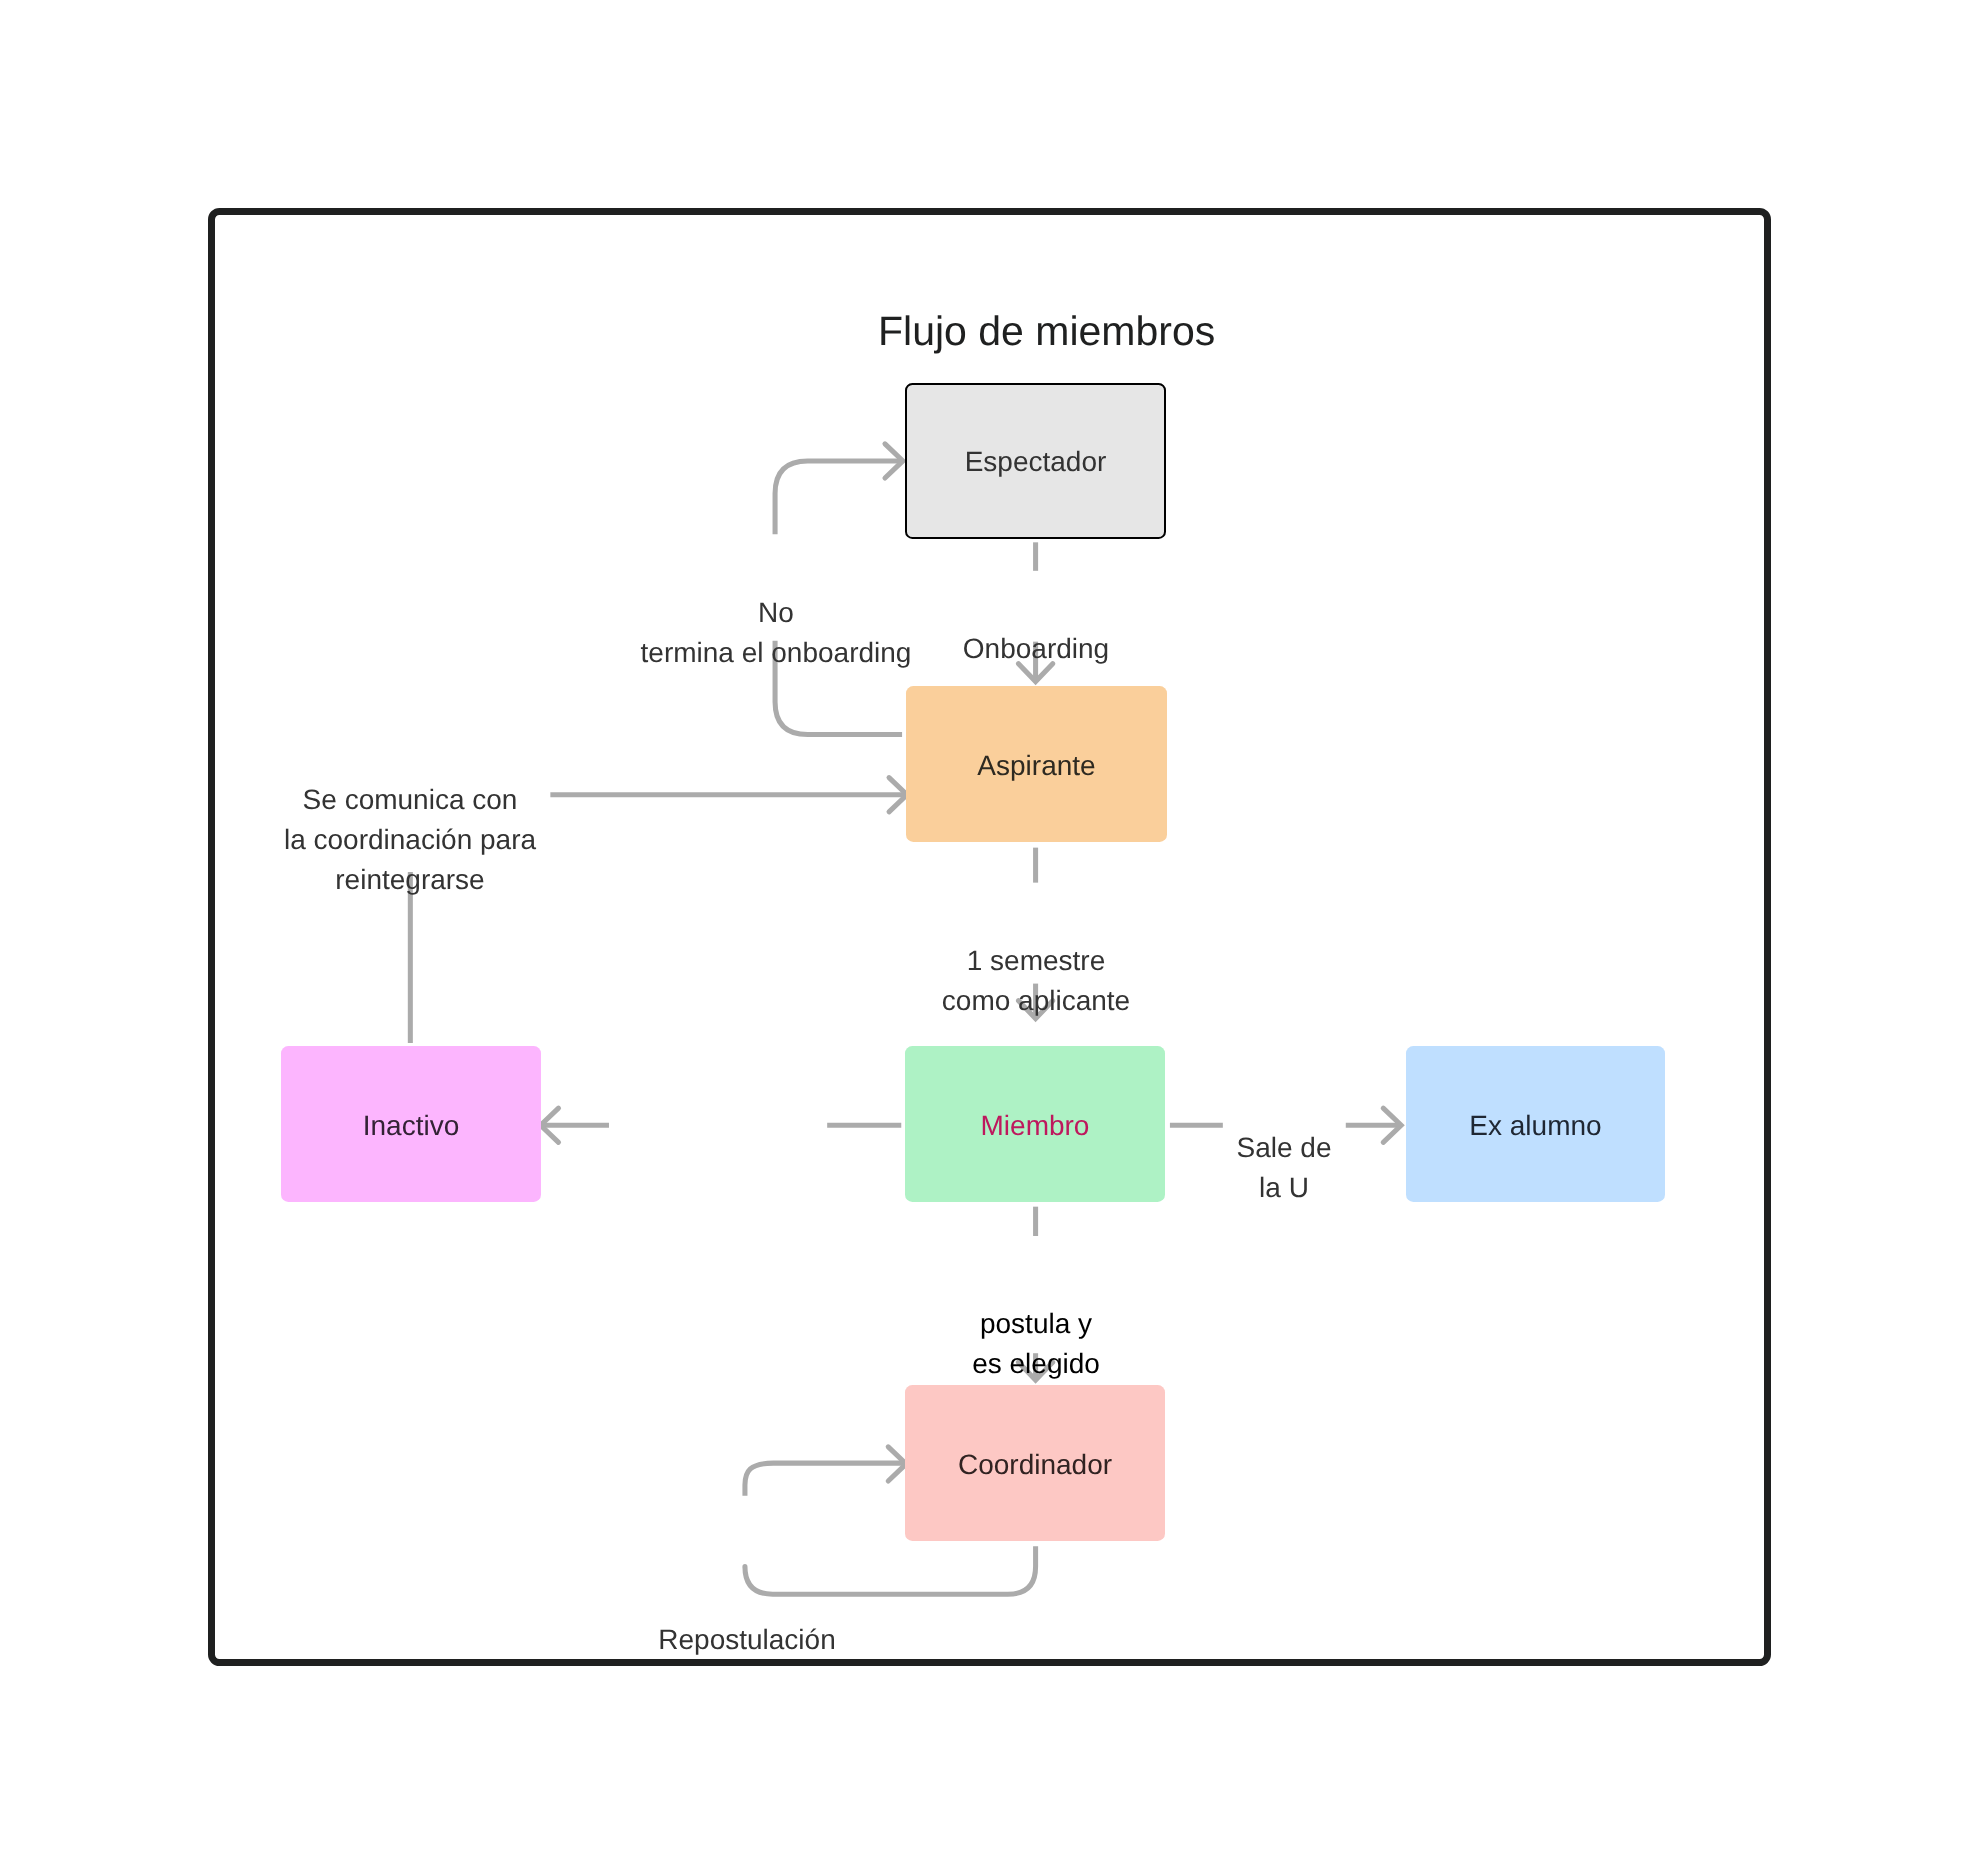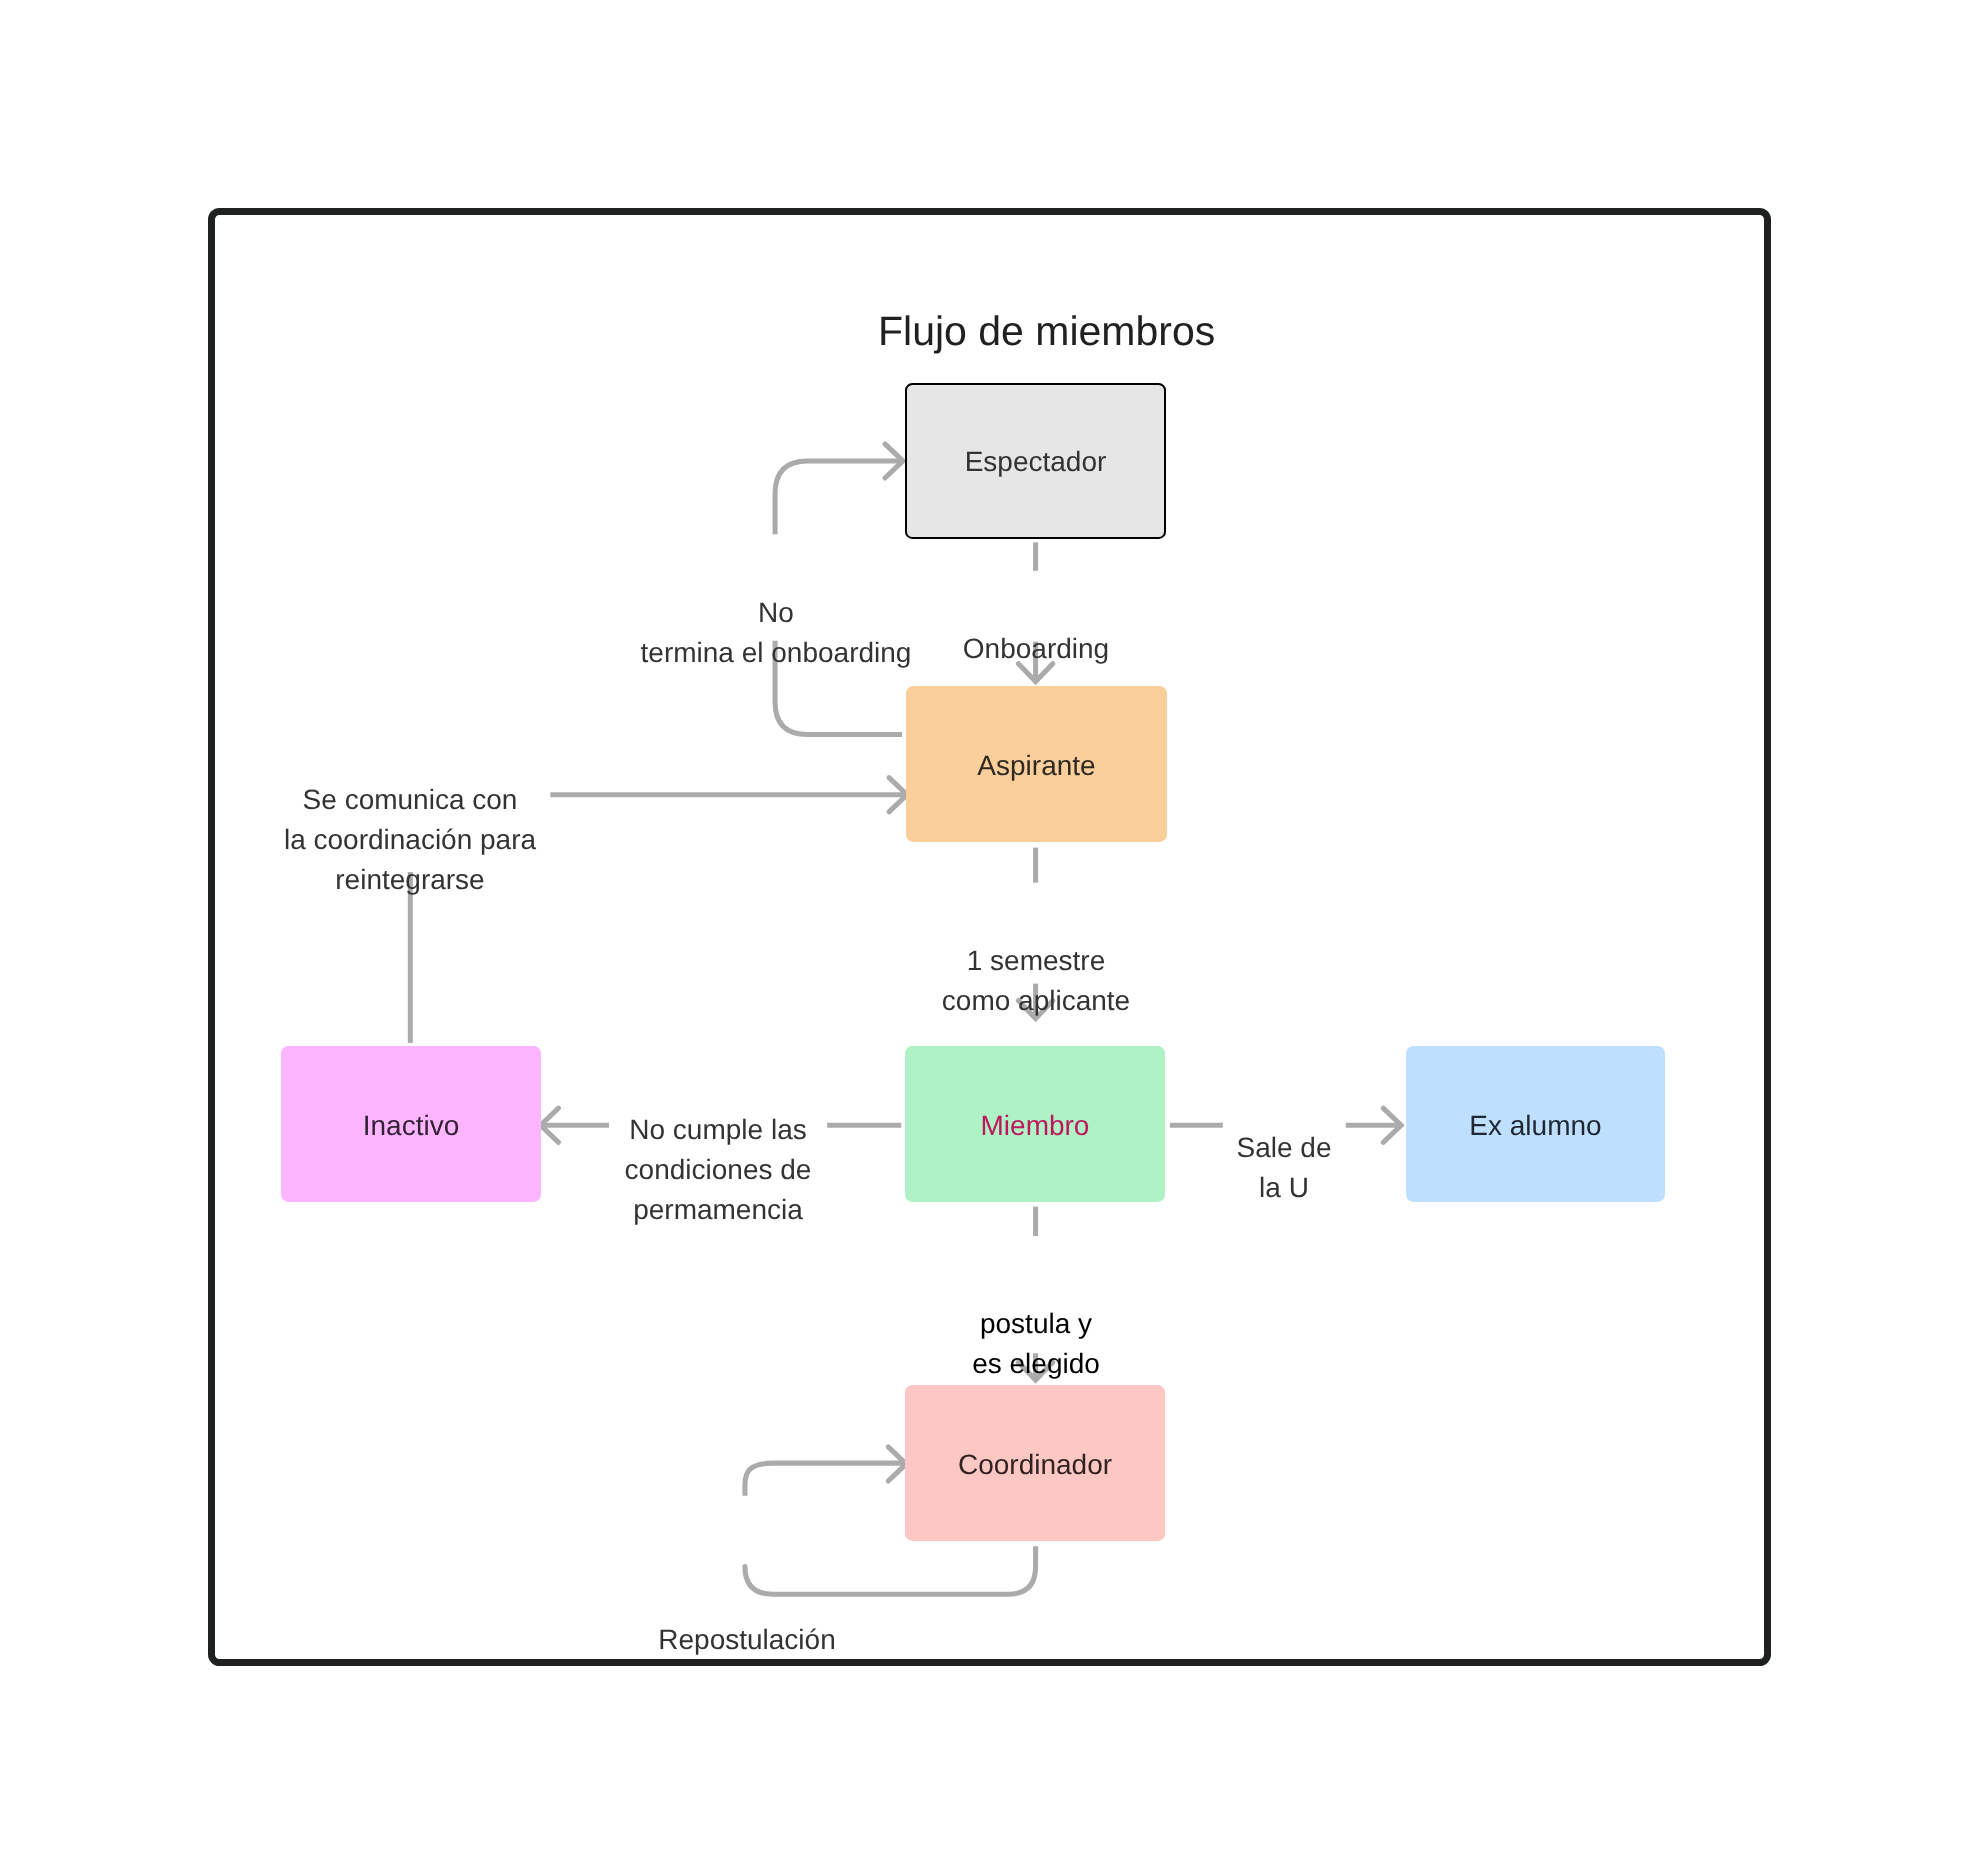--- a/index.html
+++ b/index.html
@@ -116,25 +116,20 @@
     <span class="ln">Se comunica con</span>
     <span class="ln">la coordinación para</span>
     <span class="ln">reintegrarse</span>
   </div>
 
   <div class="elabel" style="left:1036px;top:901px;">
     <span class="ln">1 semestre</span>
     <span class="ln">como aplicante</span>
   </div>
 
-  <div class="elabel" style="left:718px;top:1070px;">
-    <span class="ln">No cumple las</span>
-    <span class="ln">condiciones de</span>
-    <span class="ln">permamencia</span>
-  </div>
 
   <div class="elabel" style="left:1284px;top:1088px;">
     <span class="ln">Sale de</span>
     <span class="ln">la U</span>
   </div>
 
   <div class="elabel" style="left:1036px;top:1264px;color:#000;">
     <span class="ln">postula y</span>
     <span class="ln">es elegido</span>
   </div>

